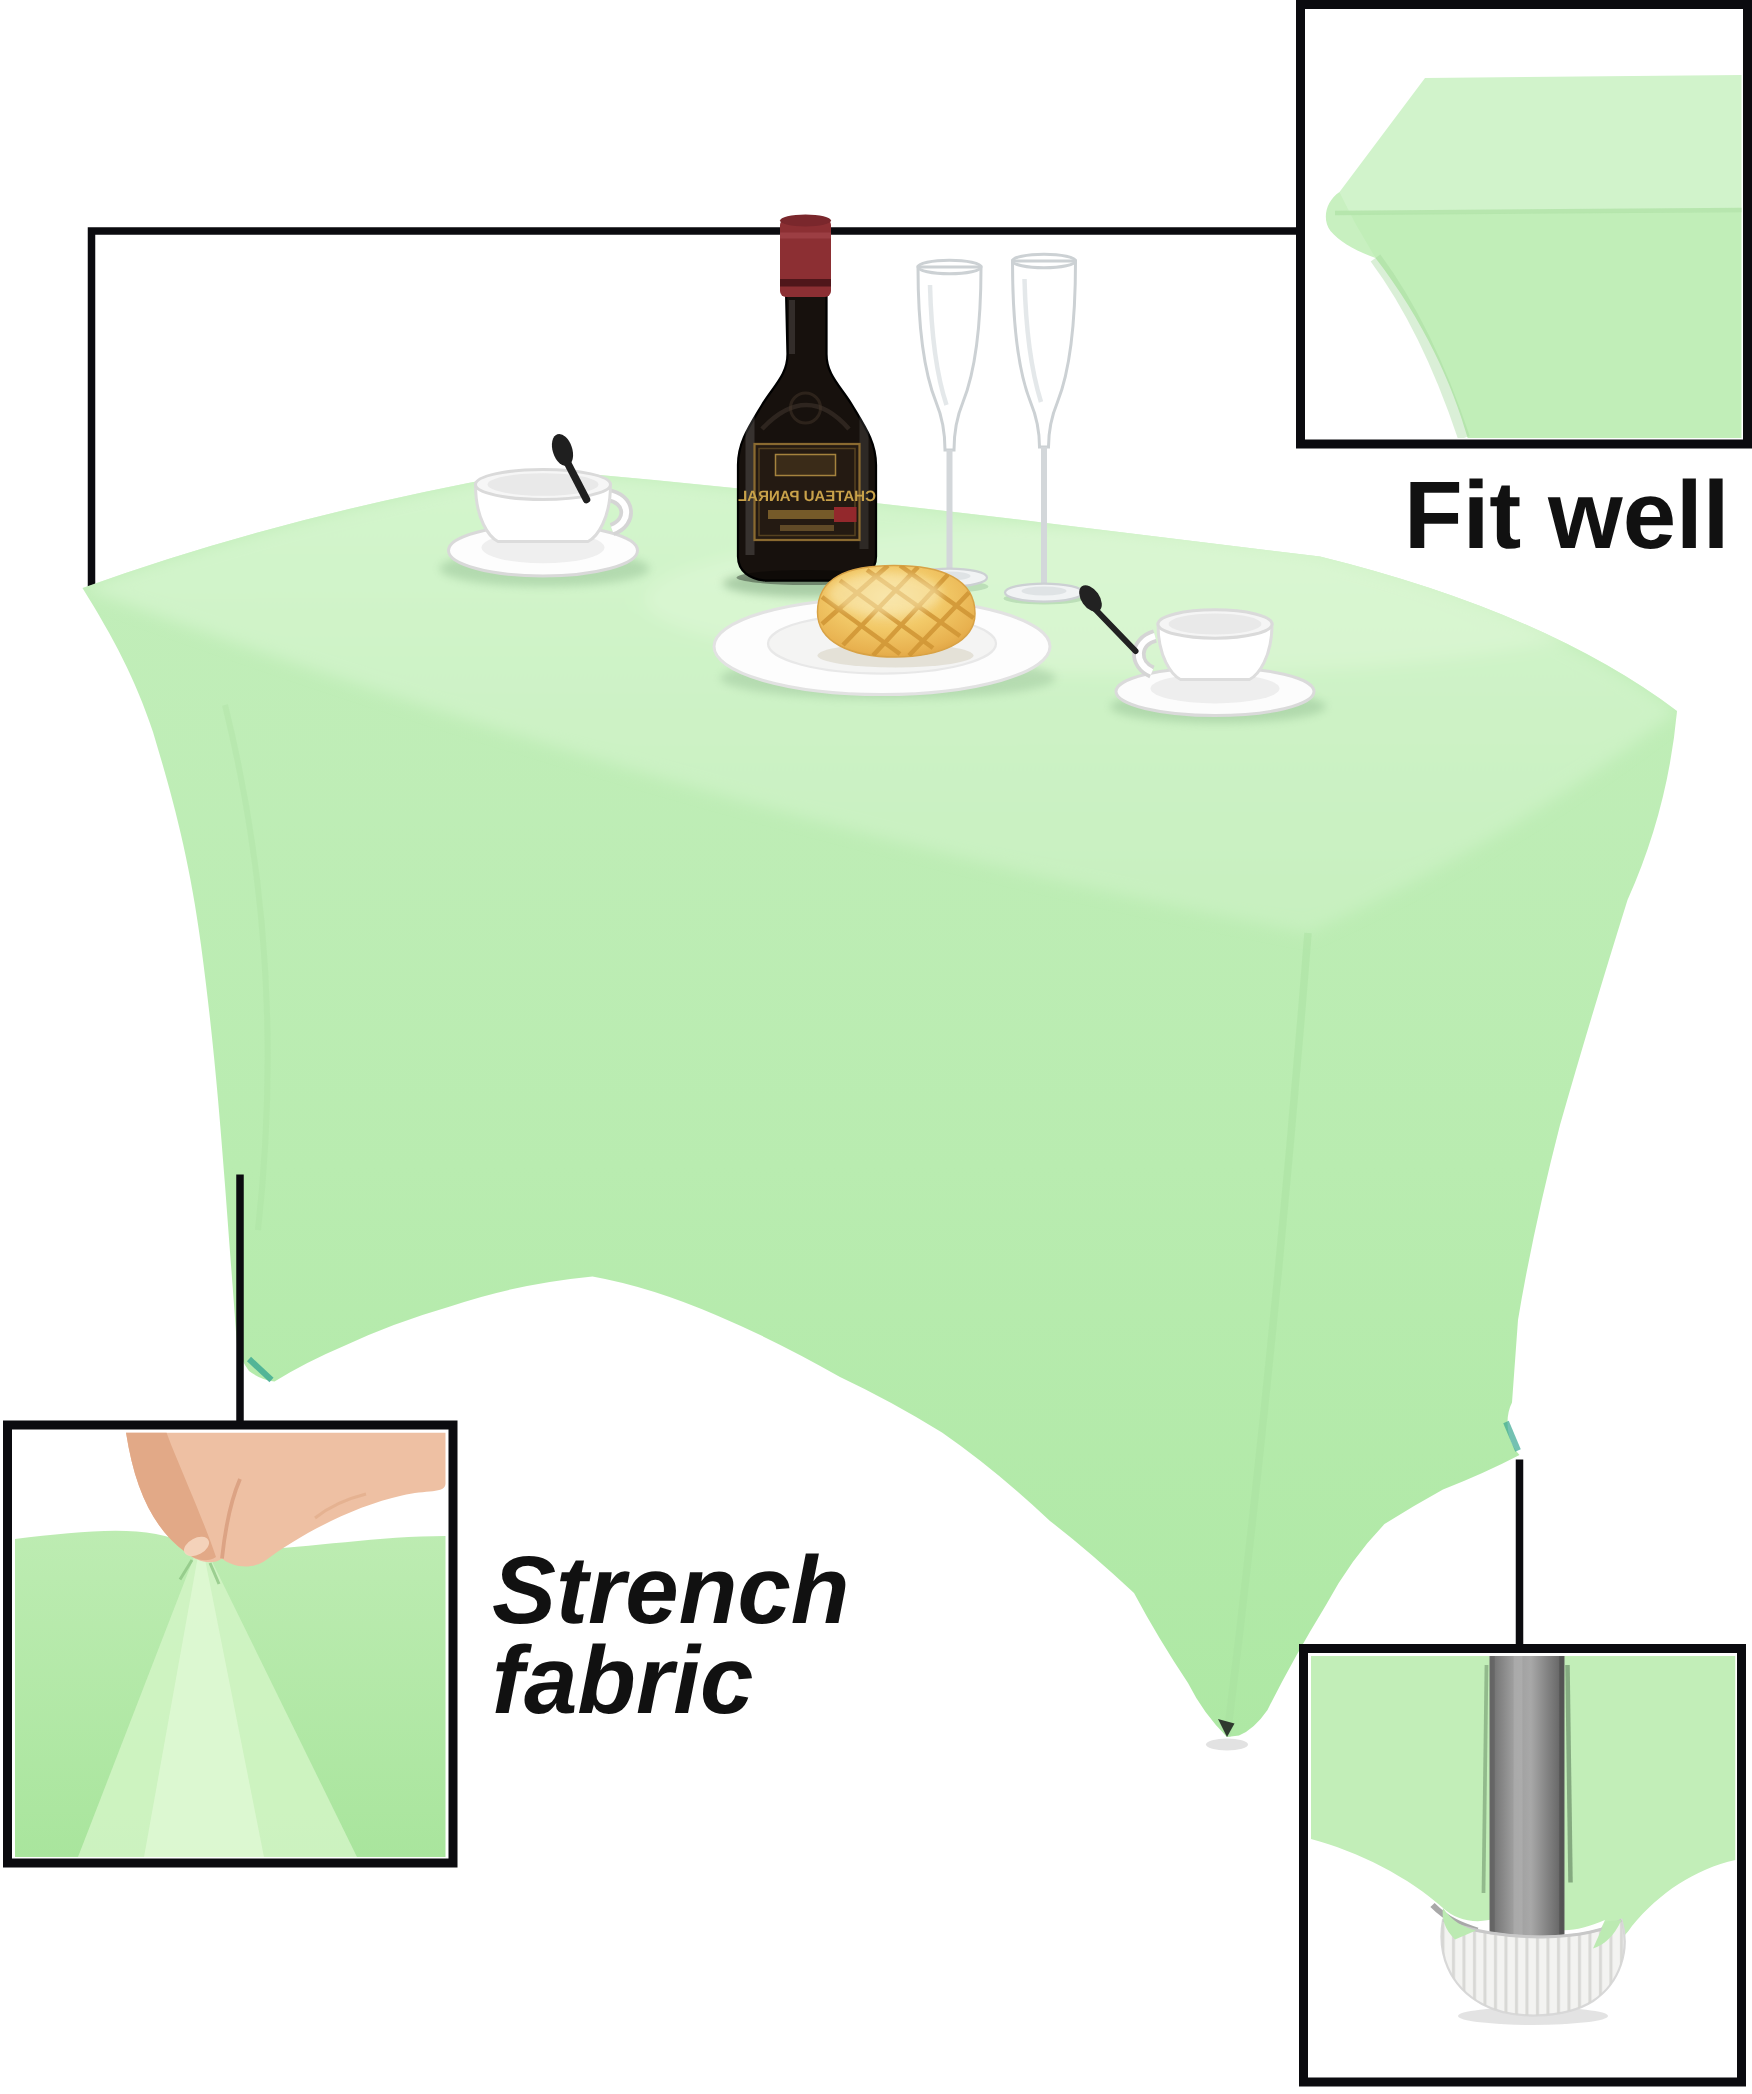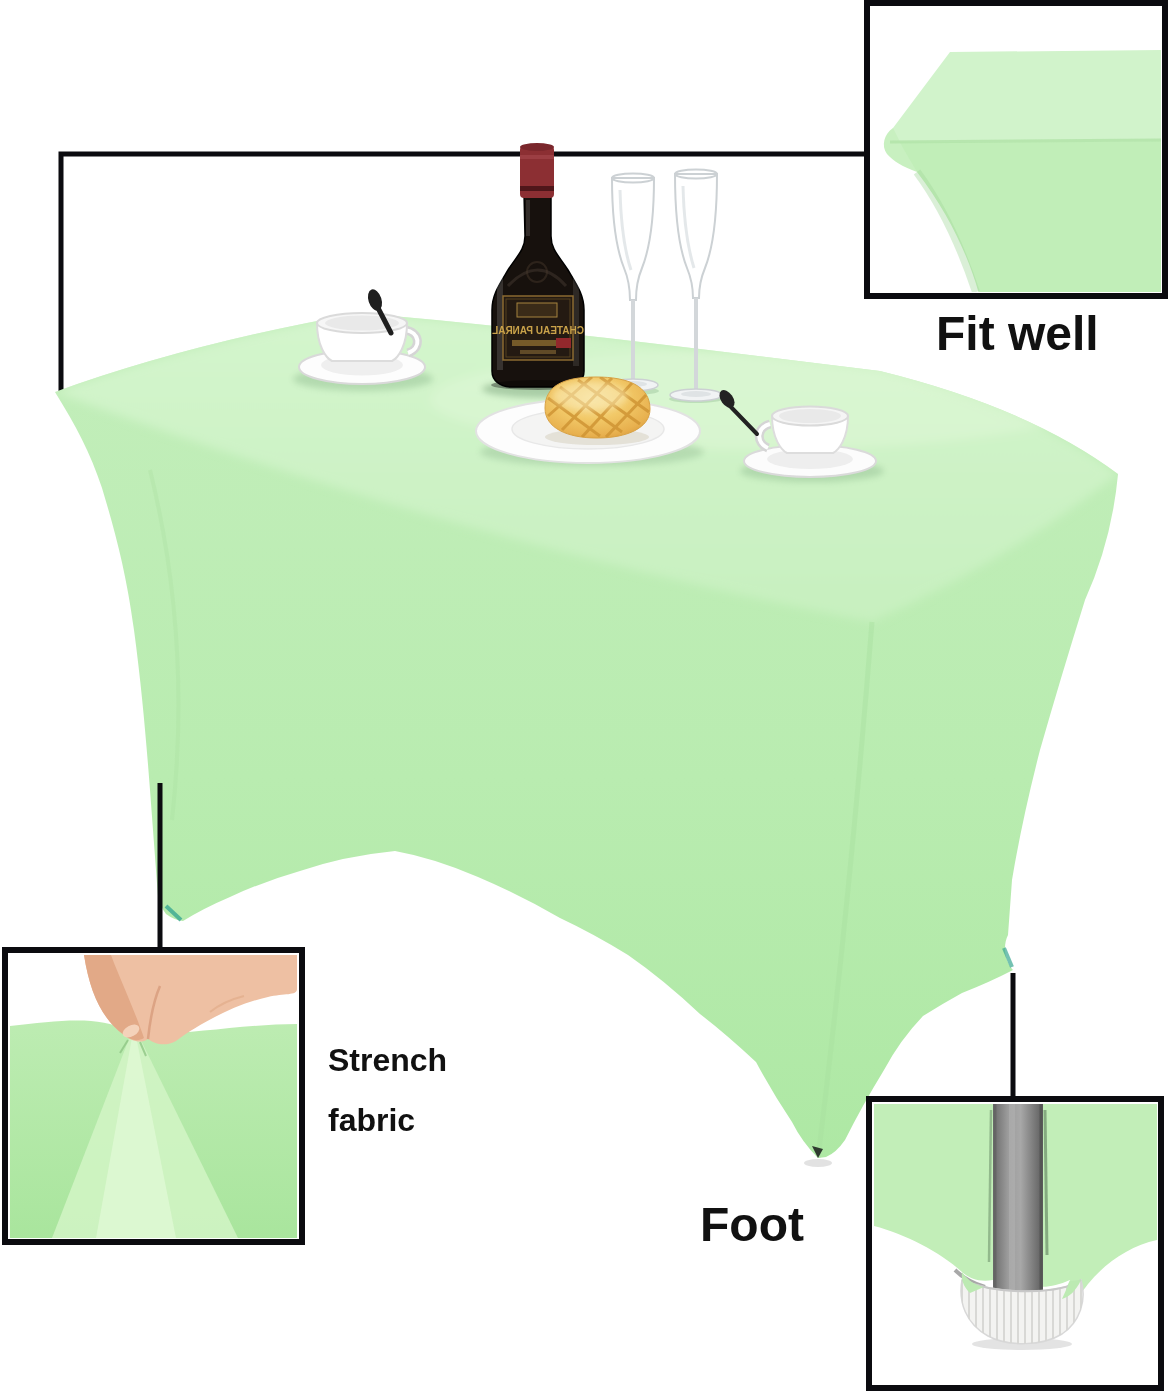--- a/index.html
+++ b/index.html
@@ -7,22 +7,22 @@
     position:relative;width:1168px;height:1396px;
     background:var(--background,#fff);
     font-family:"Liberation Sans",sans-serif;
     overflow:hidden;
   }
   .canvas svg{position:absolute;left:0;top:0;}
   .caption{
     position:absolute;font-weight:bold;color:var(--caption-text,#111);
     white-space:nowrap;
   }
-  .caption-fit-well{left:936px;top:306px;font-size:48px;}
-  .caption-stretch{left:328px;top:1030px;font-size:32px;line-height:60px;}
+  .caption-fit-well{left:936px;top:306px;font-size:64px;}
+  .caption-stretch{left:328px;top:1030px;font-size:64px;line-height:60px;font-style:italic;}
   .caption-foot{left:700px;top:1194px;font-size:48px;line-height:62px;}
   .callout{stroke:var(--line,#0b0b0f);stroke-width:5;fill:none;}
   .inset-frame{fill:var(--background,#fff);stroke:var(--line,#0b0b0f);stroke-width:6;}
   .cover-top-fill{fill:url(#gTop);}
   .cover-front-fill{fill:url(#gFront);}
 </style>
 </head>
 <body>
 
 <div class="canvas">
@@ -258,16 +258,15 @@
     </g>
   </g>
 </svg>
 
 <div class="caption caption-fit-well">Fit well</div>
 <div class="caption caption-stretch">
   <div>Strench</div>
   <div>fabric</div>
 </div>
 <div class="caption caption-foot">
-  <div>Foot</div>
 </div>
 
 </div>
 
 </body></html>

